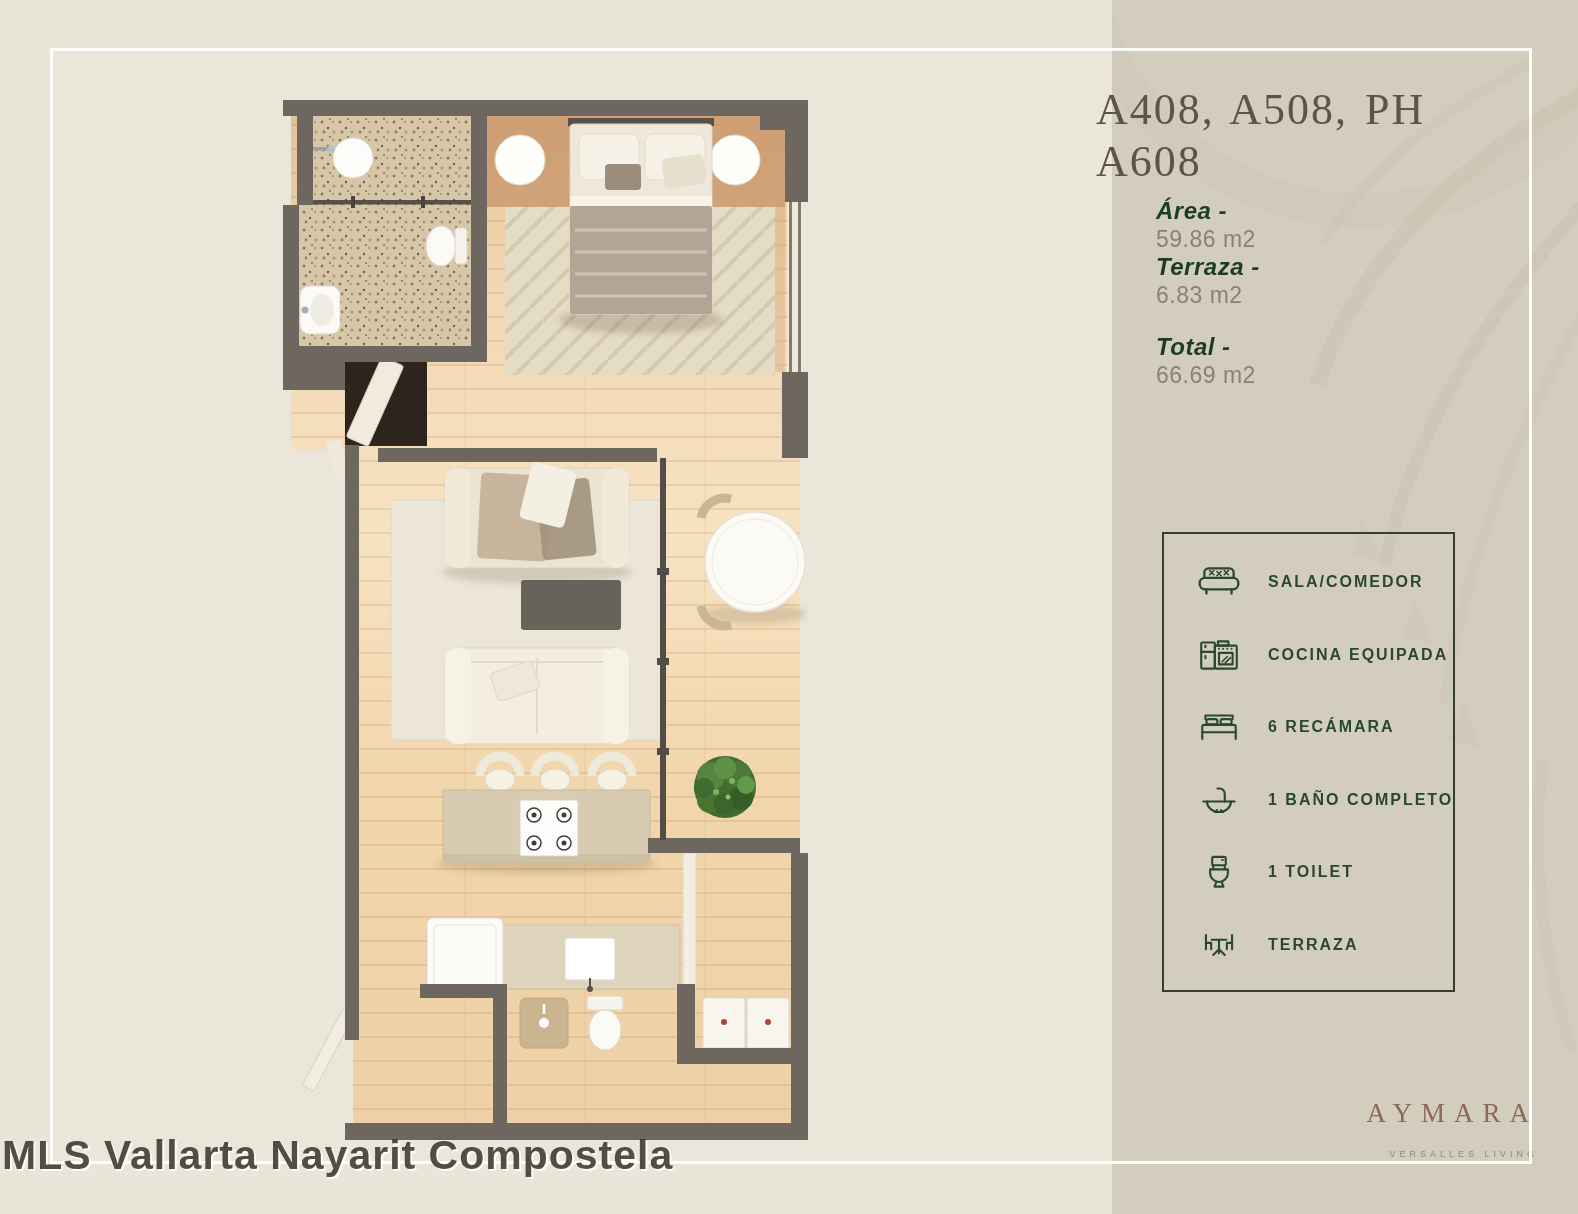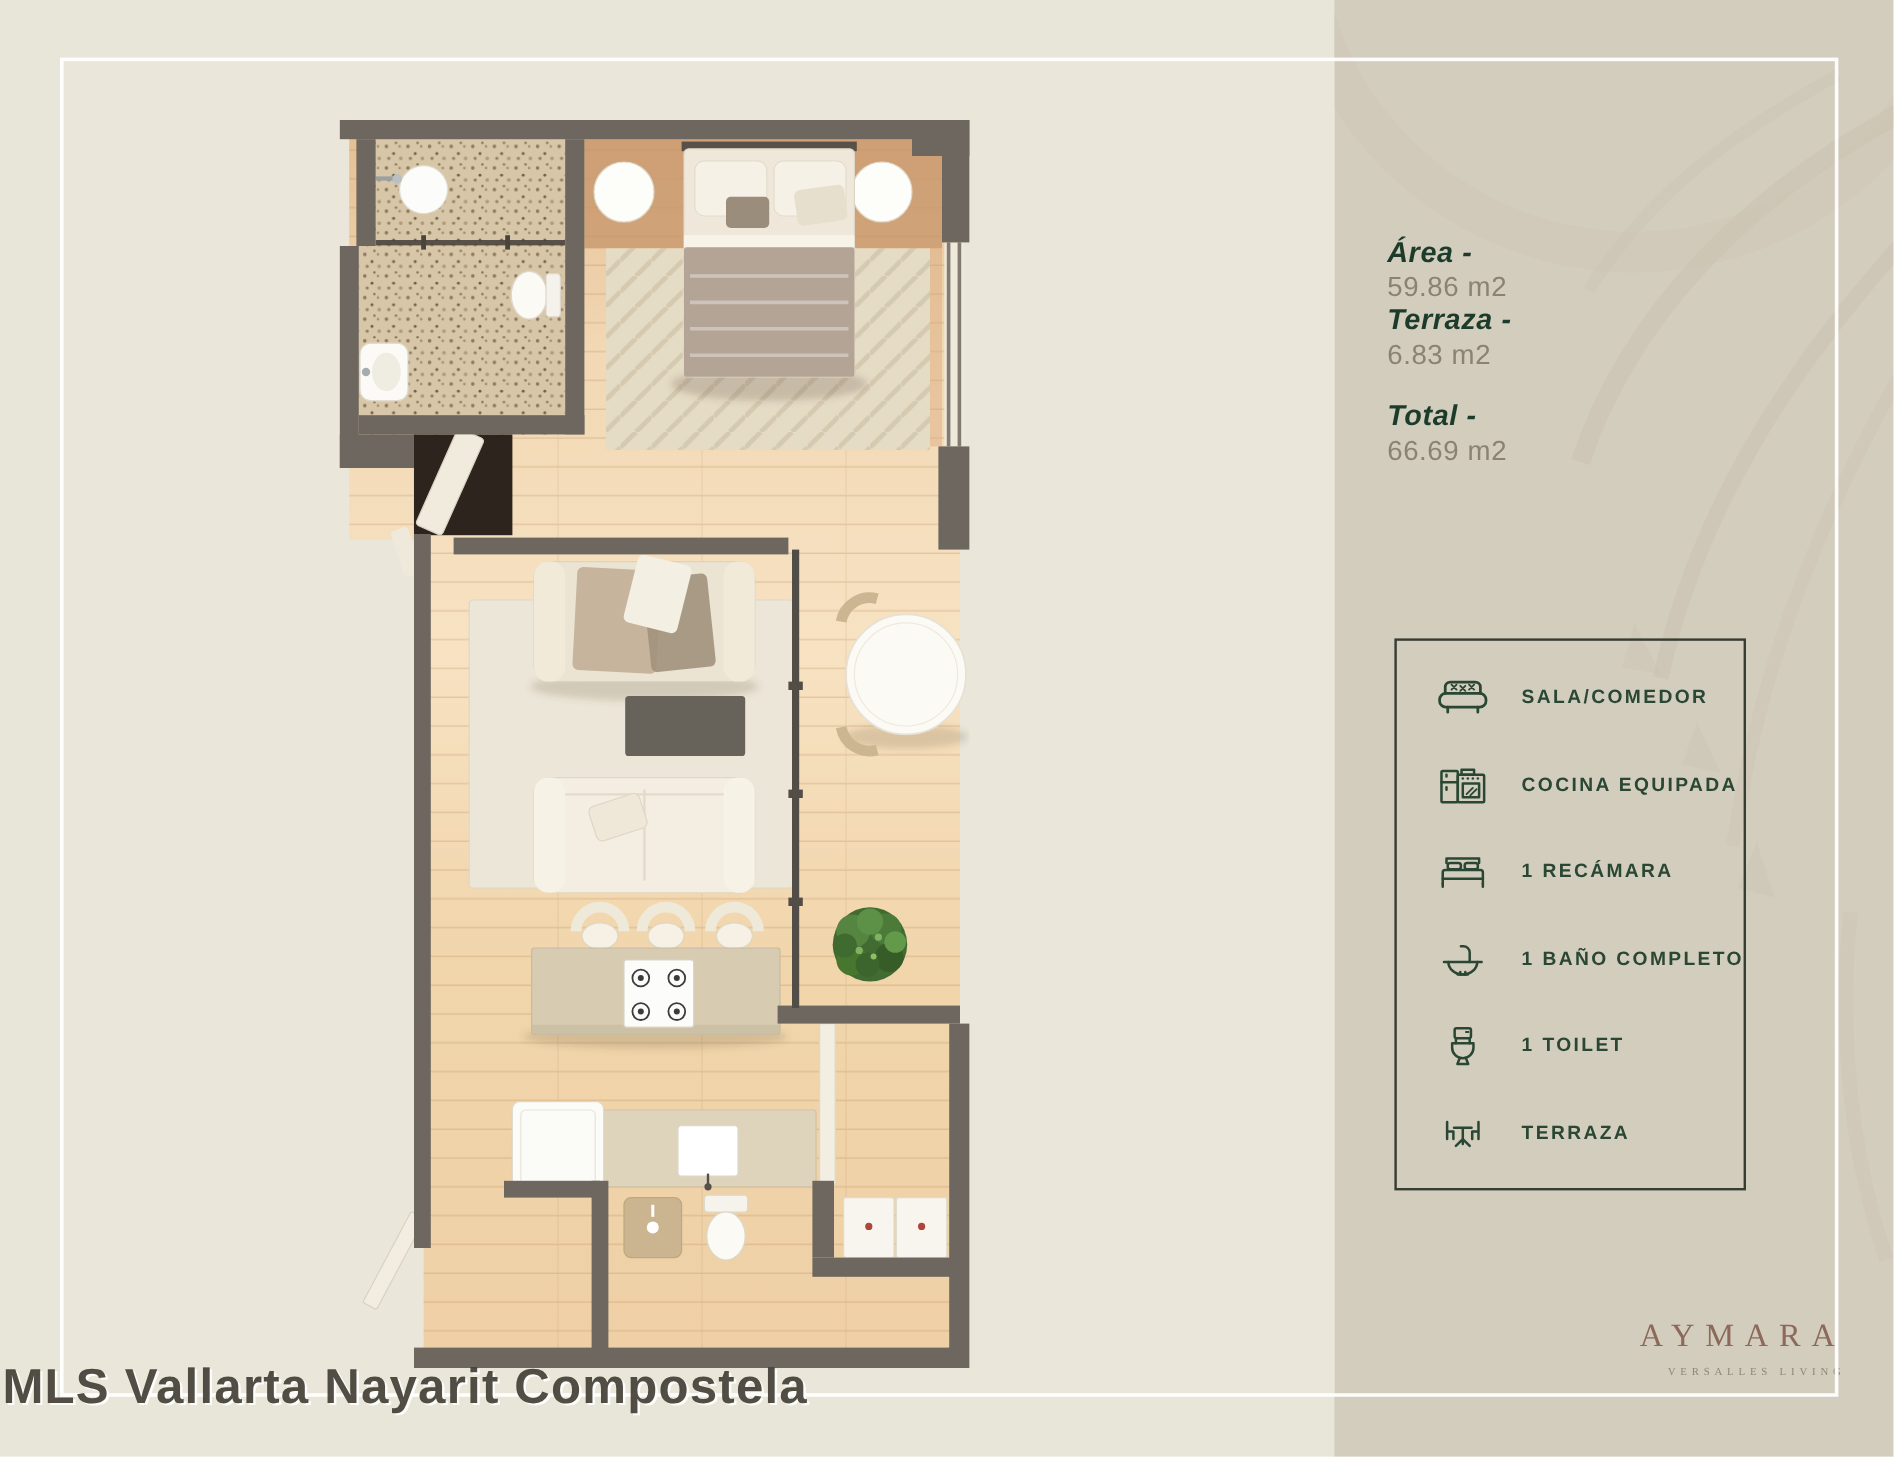--- a/index.html
+++ b/index.html
@@ -61,21 +61,21 @@
     color:#2a4734;white-space:nowrap;
   }
   #brand{
     position:absolute;left:1352px;top:1098px;width:186px;text-align:right;z-index:4;
   }
   #brand-name{
     font-family:"Liberation Serif", serif;font-size:27px;letter-spacing:9px;
     color:#8c695a;margin-left:6px;
   }
   #brand-tagline{
-    margin-top:9px;font-size:9px;letter-spacing:4px;color:#8d887b;margin-left:3px;font-family:Liberation Serif, serif;
+    margin-top:20px;font-size:9px;letter-spacing:4px;color:#8d887b;margin-left:3px;
   }
   #watermark{
     position:absolute;left:2px;top:1132px;z-index:7;
     font-size:41px;font-weight:700;letter-spacing:1px;
     color:rgba(58,53,44,.88);
     text-shadow:2px 2px 0 rgba(255,255,255,.85);
     white-space:nowrap;
   }
 </style>
 </head>
@@ -306,20 +306,21 @@
       <rect x="377" y="358" width="6" height="382" fill="#524d46"></rect>
       <rect x="374" y="468" width="12" height="7" fill="#524d46"></rect>
       <rect x="374" y="558" width="12" height="7" fill="#524d46"></rect>
       <rect x="374" y="648" width="12" height="7" fill="#524d46"></rect>
     </g>
   </svg>
 
   <div id="frame"></div>
 
   <div id="unit-title">
+    <div>A408, A508, PH A608</div>
   </div>
 
   <div id="specs">
     <div class="spec-row">
       <div class="spec-label">Área -</div>
       <div class="spec-value">59.86 m2</div>
     </div>
     <div class="spec-row">
       <div class="spec-label">Terraza -</div>
       <div class="spec-value">6.83 m2</div>
@@ -361,21 +362,21 @@
 
     <div class="amenity-row">
       <svg class="amenity-icon" viewBox="0 0 44 44" fill="none" stroke="#2a4734" stroke-width="2" stroke-linecap="round" stroke-linejoin="round">
         <path d="M6 31 v-9 a2 2 0 0 1 2-2 h28 a2 2 0 0 1 2 2 v9"></path>
         <path d="M6 27 h32"></path>
         <rect x="10" y="14.5" width="10.5" height="5" rx="2"></rect>
         <rect x="23.5" y="14.5" width="10.5" height="5" rx="2"></rect>
         <path d="M9 14.5 v-3.5 M35 14.5 v-3.5 M9 11 h26"></path>
         <path d="M6 31 v2.5 M38 31 v2.5"></path>
       </svg>
-      <span class="amenity-label">1 RECÁMARA</span>
+      <span class="amenity-label">6 RECÁMARA</span>
     </div>
 
     <div class="amenity-row">
       <svg class="amenity-icon" viewBox="0 0 44 44" fill="none" stroke="#2a4734" stroke-width="2" stroke-linecap="round" stroke-linejoin="round">
         <path d="M7 23.5 h30"></path>
         <path d="M10.5 23.5 a11.5 10 0 0 0 23 0"></path>
         <path d="M27.5 23.5 V16 a5 5 0 0 0 -5 -5 h-2"></path>
         <path d="M18 33.5 h8"></path>
         <path d="M20 31.5 v2 M24 31.5 v2"></path>
       </svg>

